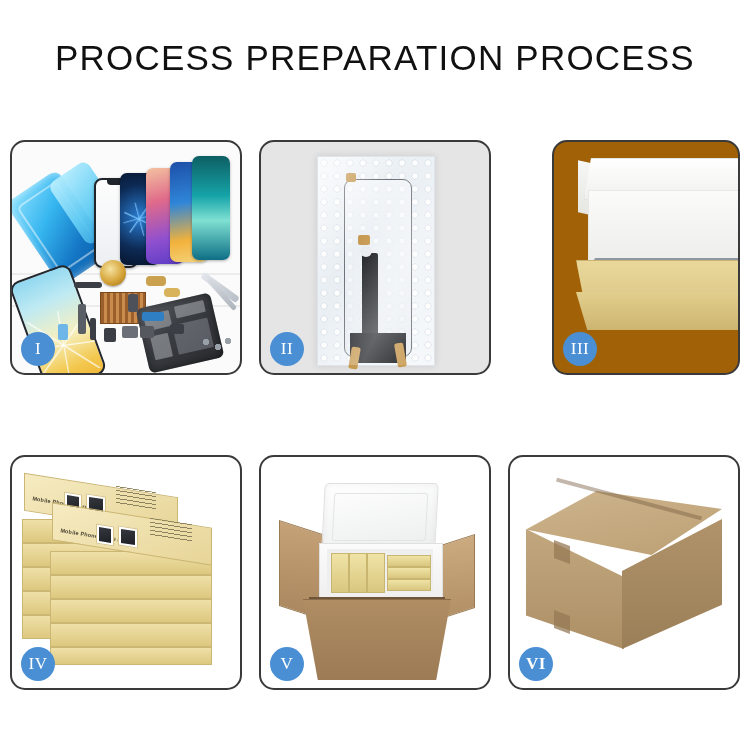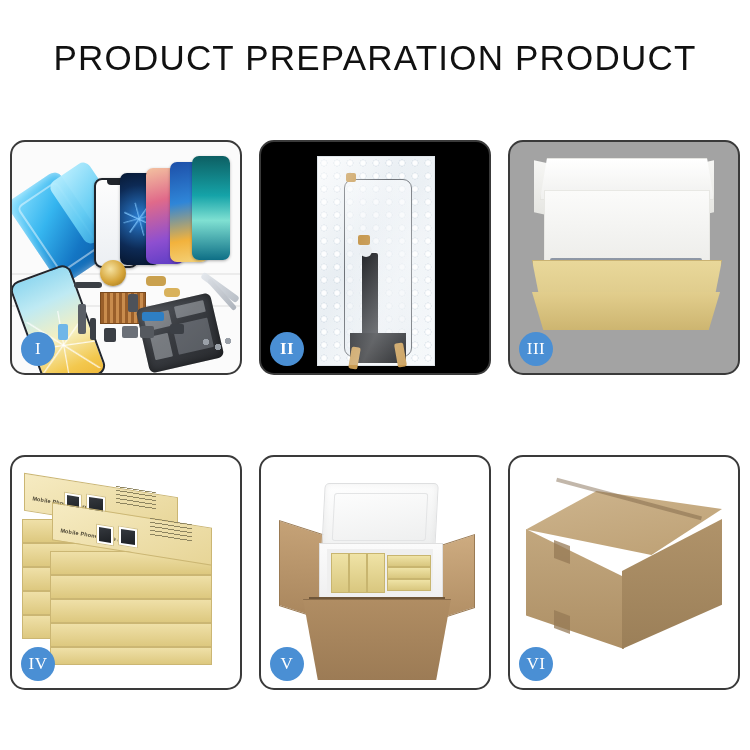--- a/index.html
+++ b/index.html
@@ -219,21 +219,21 @@
     border-radius:3px;
   }
   .screws{position:absolute;left:190px;top:196px;width:30px;height:16px;
     background:
       radial-gradient(circle 3px at 4px 4px,#9aa0a8 98%,transparent),
       radial-gradient(circle 3px at 16px 9px,#9aa0a8 98%,transparent),
       radial-gradient(circle 3px at 26px 3px,#9aa0a8 98%,transparent);
   }
 
   
-  .c2 { background:#000000;font-weight:bold; }
+  .c2 { background:#e5e5e5; }
   .bubblebag{
     position:absolute; left:56px; top:14px; width:116px; height:208px;
     background:
       radial-gradient(circle 5px at 6px 6px, rgba(255,255,255,.9) 40%, rgba(205,215,225,.55) 70%, transparent 74%),
       linear-gradient(135deg,#f4f7f9 0%,#e7edf2 40%,#f6f9fb 100%);
     background-size: 13px 13px, 100% 100%;
     border:1px solid #dfe5ea;
     box-shadow:0 0 7px rgba(0,0,0,.12);
   }
   .bb-part{
@@ -257,21 +257,21 @@
   .g3{left:32px;top:190px;width:9px;height:22px;transform:rotate(10deg);}
   .g4{left:78px;top:186px;width:9px;height:24px;transform:rotate(-10deg);}
   .bb-white{position:absolute;left:42px;top:88px;width:12px;height:12px;background:#e8ecef;border-radius:50%;}
   .bb-sheen{
     position:absolute; inset:0;
     background:linear-gradient(115deg,rgba(255,255,255,.55) 0%,rgba(255,255,255,0) 38%,rgba(255,255,255,.3) 66%,rgba(255,255,255,0) 100%);
     pointer-events:none;
   }
 
   
-  .c3{background:#a3a3a3;}
+  .c3{background:#a16207;margin-left:44px;}
   .lid{
     position:absolute;left:30px;top:16px;width:172px;height:40px;
     background:linear-gradient(180deg,#ffffff,#f0f0ee);
     border:1px solid #e4e4e0;
     clip-path: polygon(4% 0, 96% 0, 100% 100%, 0% 100%);
   }
   .lidflapL{position:absolute;left:24px;top:20px;width:16px;height:52px;background:linear-gradient(180deg,#f6f6f4,#e6e6e2);transform:skewY(12deg);}
   .lidflapR{position:absolute;right:24px;top:20px;width:16px;height:52px;background:linear-gradient(180deg,#f6f6f4,#e6e6e2);transform:skewY(-12deg);}
   .lidback{
     position:absolute;left:34px;top:48px;width:164px;height:72px;
@@ -371,21 +371,21 @@
     position:absolute;left:66px;top:92px;width:106px;height:44px;
     background:#efefef;
   }
   .ybox{
     position:absolute;
     background:linear-gradient(180deg,#efe3a6,#d9c77f);
     border:1px solid #c8b56f;
   }
 
   
-  .c6{background:#ffffff;}
+  .c6{background:#ffffff;font-weight:bold;}
   .ctTop{
     position:absolute;left:16px;top:34px;width:196px;height:64px;
     background:linear-gradient(170deg,#cdb48d,#bda074);
     clip-path: polygon(36% 0, 100% 28%, 64% 100%, 0 60%);
   }
   .ctLeft{
     position:absolute;left:16px;top:72px;width:98px;height:120px;
     background:linear-gradient(180deg,#c2a77e,#ad8f65);
     clip-path: polygon(0 0, 100% 40%, 100% 100%, 0 72%);
   }
@@ -400,21 +400,21 @@
     transform:rotate(15deg);
   }
   .ctTape{position:absolute;background:rgba(150,122,86,.75);}
   .tp1{left:44px;top:86px;width:16px;height:18px;transform:skewY(20deg);}
   .tp2{left:44px;top:156px;width:16px;height:18px;transform:skewY(20deg);}
 </style>
 </head>
 <body>
 
 <div class="header">
-  <h1 class="title">PRODUCT PREPARATION PRODUCT</h1>
+  <h1 class="title">PROCESS PREPARATION PROCESS</h1>
 </div>
 
 <div class="grid">
 
   <div class="card c1">
     <div class="photo">
       <div class="strip s1"></div>
       <div class="strip s2"></div>
 
       <div class="adh"></div>

